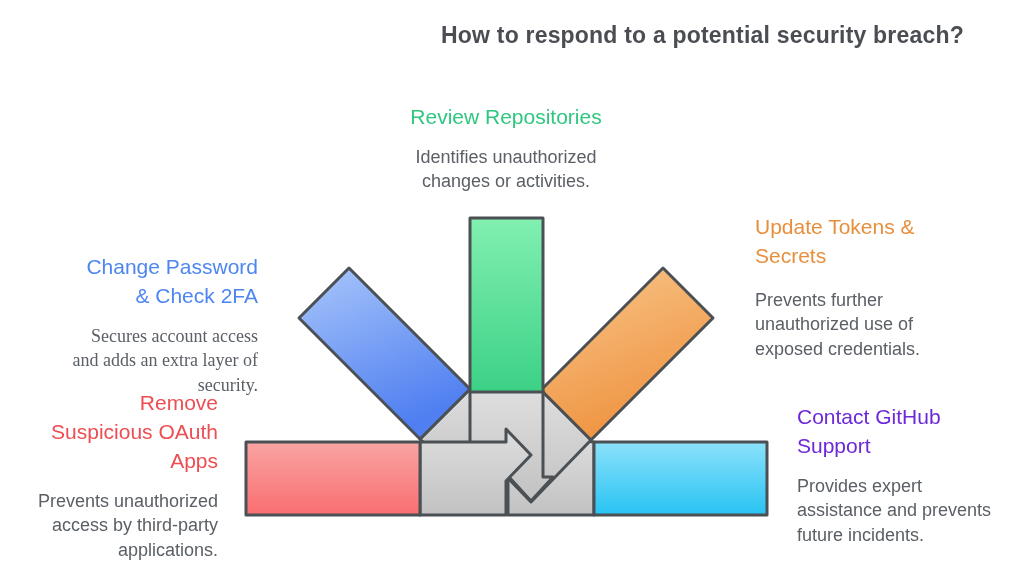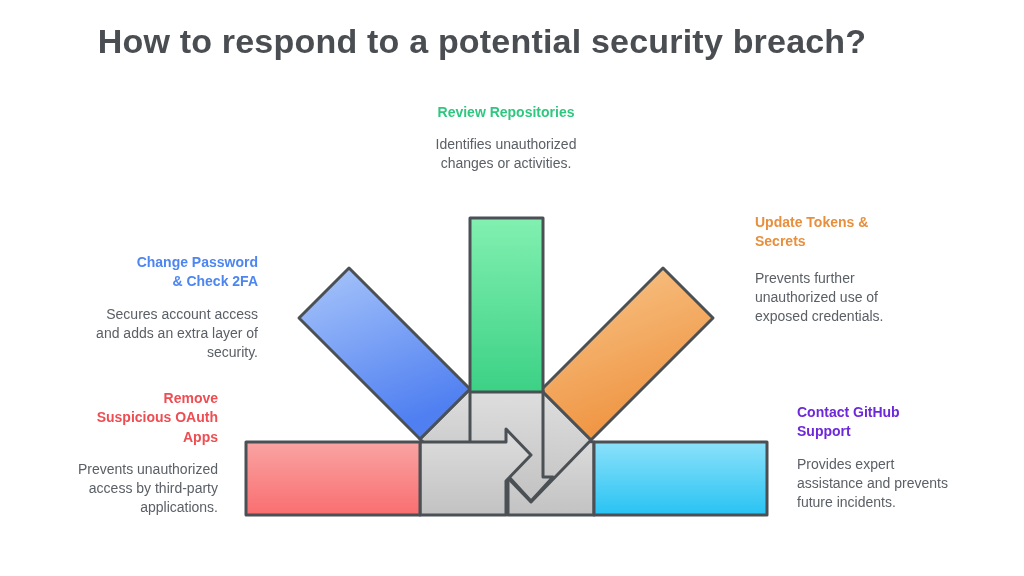--- a/index.html
+++ b/index.html
@@ -5,40 +5,40 @@
   html,body{margin:0;padding:0;background:#ffffff;}
   .stage{
     position:relative;
     width:1024px;height:576px;
     background:#ffffff;
     overflow:hidden;
     font-family:"Liberation Sans", sans-serif;
   }
   .page-title{
     position:absolute;left:0;top:22px;width:964px;
-    text-align:center;
-    font-size:34px;font-weight:700;color:#4a4e53;
+    text-align:right;
+    font-size:23px;font-weight:700;color:#4a4e53;
     letter-spacing:0.2px;
   }
   .diagram-svg{position:absolute;left:0;top:0;}
   .step-label{position:absolute;}
   .step-label .step-title{
-    font-size:14px;font-weight:700;line-height:1.38;
+    font-size:21px;font-weight:400;line-height:1.38;
     white-space:pre-line;
   }
   .step-label .step-desc{
     margin-top:13px;
-    font-size:14px;line-height:1.36;color:#5b6066;
+    font-size:18px;line-height:1.36;color:#5b6066;
     white-space:pre-line;
   }
   .label-green{left:312px;top:103px;width:388px;text-align:center;}
   .label-green .step-title{color:#2fc77f;}
   .label-blue{left:20px;top:213px;width:238px;text-align:right;}
   .label-blue .step-title{color:#4d86f0;margin-top:40px;}
-  .label-blue .step-desc{}
+  .label-blue .step-desc{font-family:Liberation Serif, serif;}
   .label-orange{left:755px;top:213px;width:230px;text-align:left;}
   .label-orange .step-title{color:#e78f3c;}
   .label-orange .step-desc{margin-top:17px;}
   .label-red{left:16px;top:389px;width:202px;text-align:right;}
   .label-red .step-title{color:#ee4d52;}
   .label-cyan{left:797px;top:403px;width:220px;text-align:left;}
   .label-cyan .step-title{color:#6d28d9;}
   .outlined{stroke:#4b5055;stroke-width:3;stroke-linejoin:round;}
 </style>
 </head>

